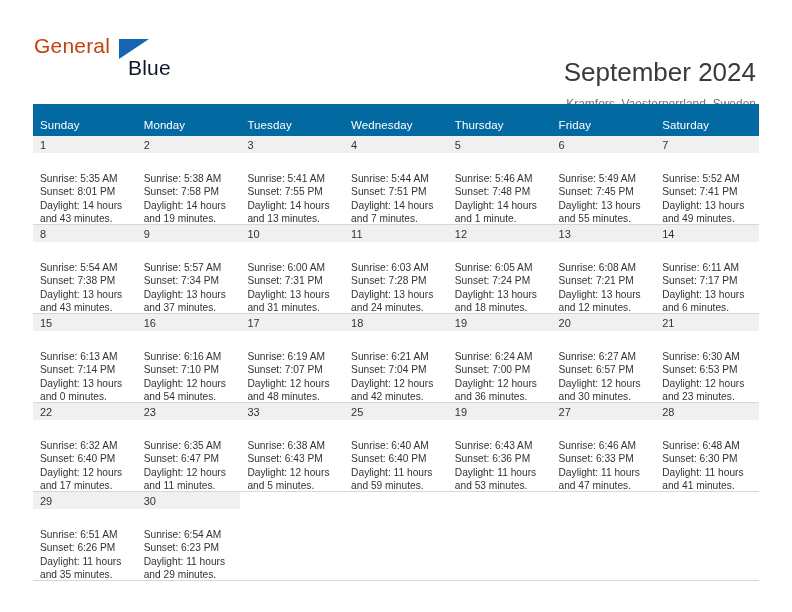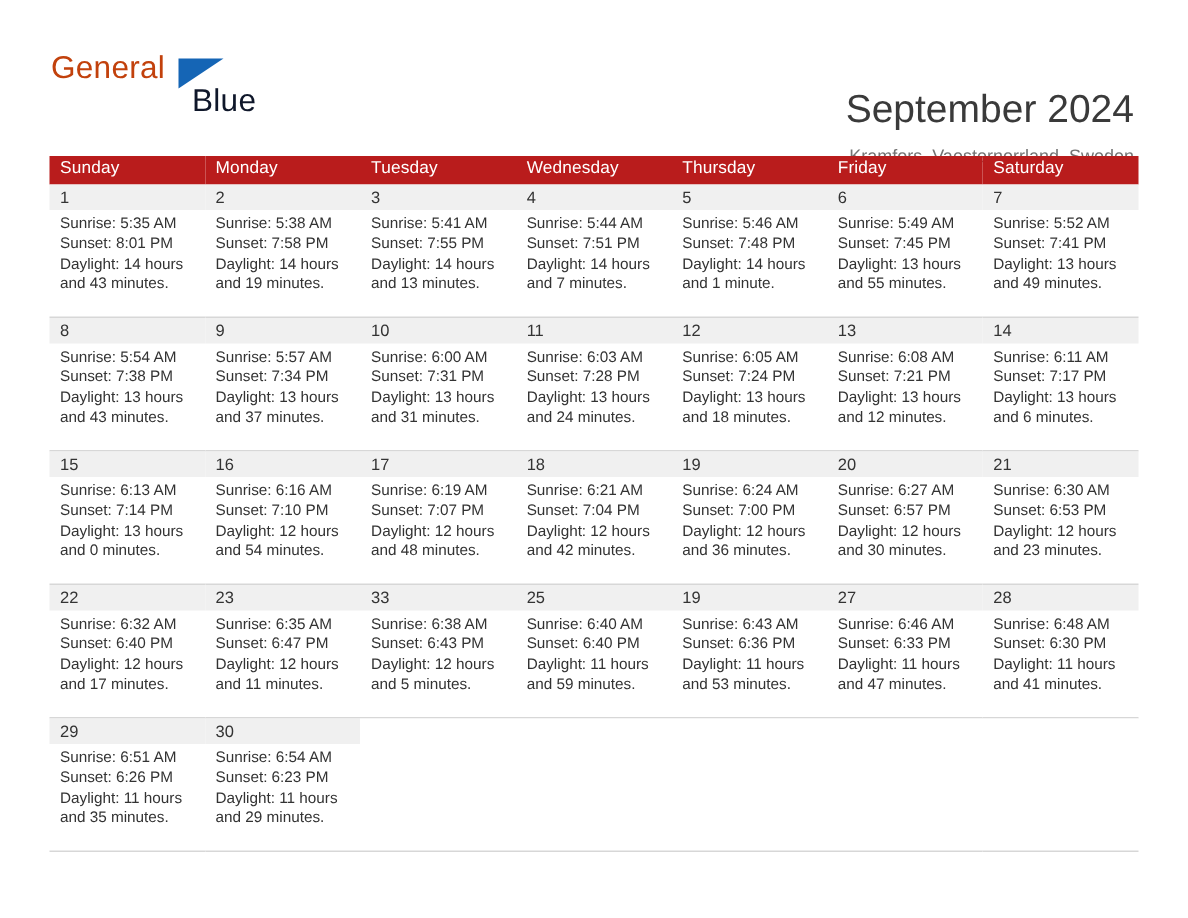--- a/index.html
+++ b/index.html
@@ -98,26 +98,26 @@
   
   .calendar {
     position: absolute;
     left: 33px;
     top: 104px;
     width: 726px;
     border-collapse: collapse;
     table-layout: fixed;
   }
   .calendar th {
-    background: #b91c1c;
+    background: #0369a1;
     color: #ffffff;
     font-size: 11.5px;
     font-weight: normal;
     text-align: left;
-    padding: 2px 0 5px 7px;
+    padding: 15px 0 5px 7px;
     height: 12px;
     border: none;
     letter-spacing: 0.1px;
   }
   .calendar td {
     vertical-align: top;
     border-bottom: 1px solid #d7d7d7;
     padding: 0;
     height: 88px;
     width: 103.71px;
@@ -133,21 +133,21 @@
     padding: 2px 0 0 7px;
     box-sizing: border-box;
     font-size: 11px;
     color: #333333;
     line-height: 15px;
   }
   .cell-empty .daynum-bar {
     background: #ffffff;
   }
   .details {
-    padding: 3px 4px 0 7px;
+    padding: 19px 4px 0 7px;
     font-size: 10.2px;
     line-height: 13.4px;
     color: #333333;
   }
   .details div {
     white-space: nowrap;
   }
 </style>
 </head>
 <body>

